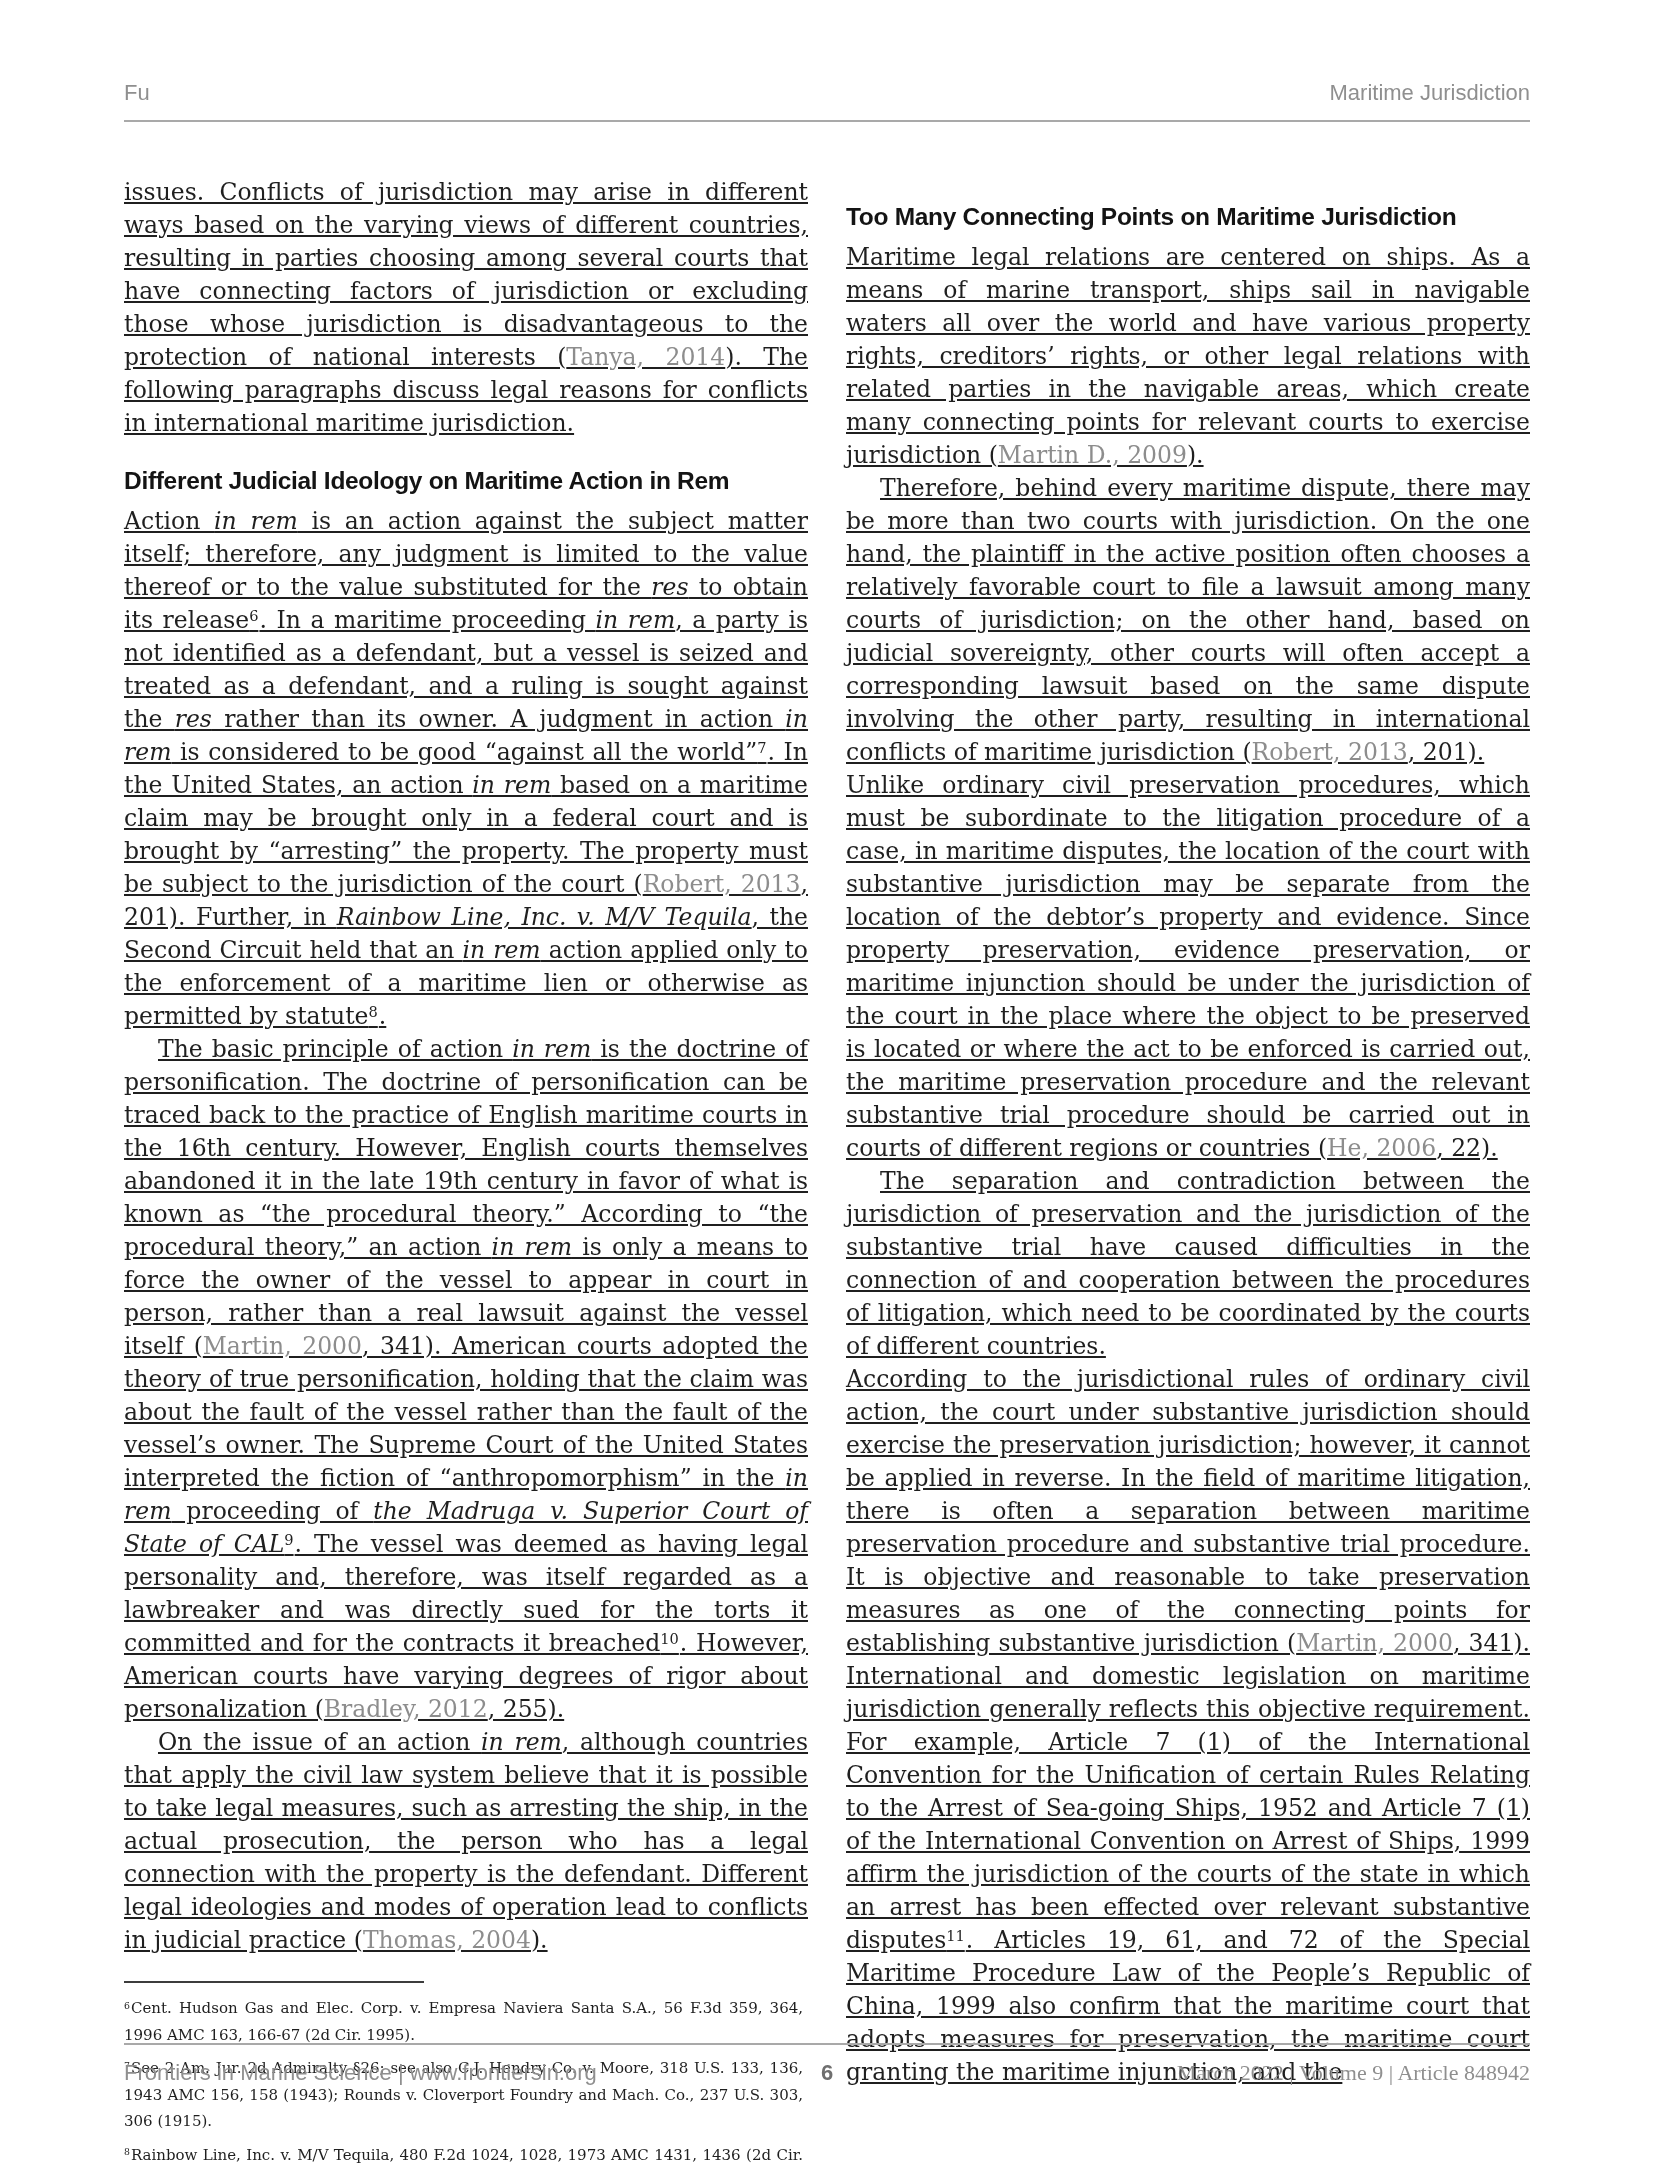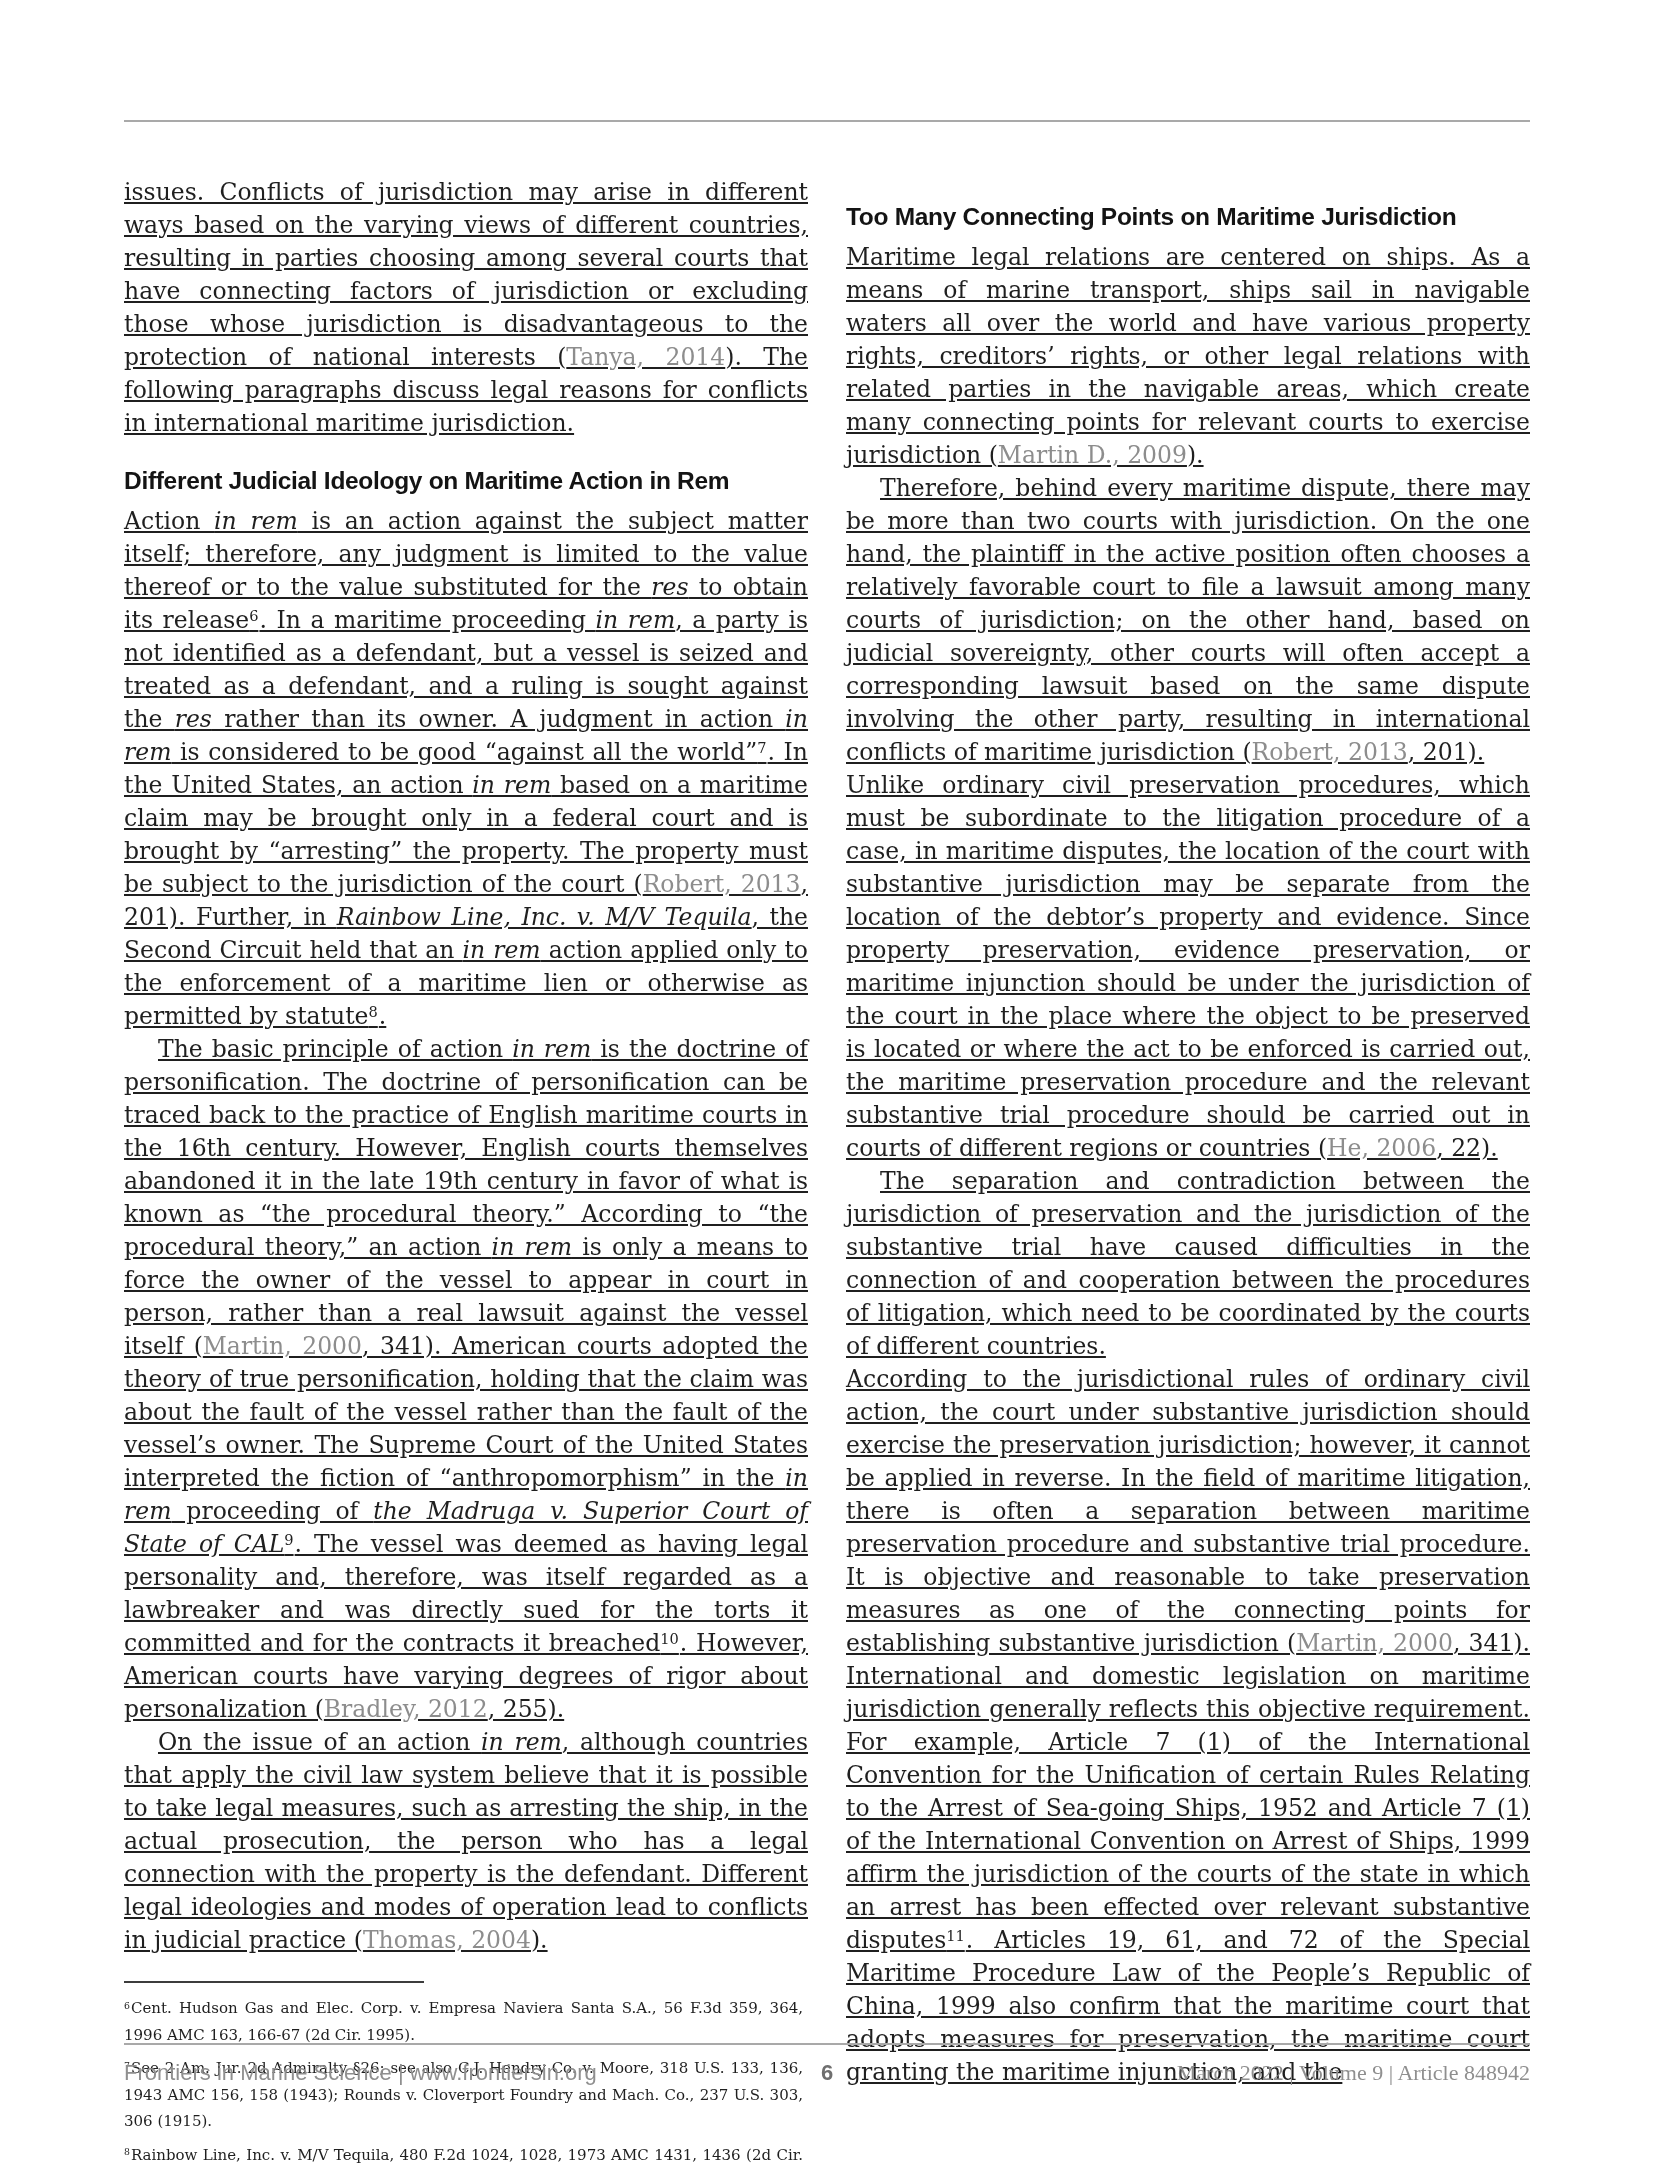--- a/index.html
+++ b/index.html
@@ -60,20 +60,24 @@
   .footer .right{float:right;font-family:Liberation Serif, serif;}
   .footer .page-num{
     position:absolute;left:50%;transform:translateX(-50%);
     font-weight:bold;color:#6f6f6f;
   }
 </style>
 </head>
 <body>
 
 <div class="page">
+  <div class="header">
+    <span>Fu</span>
+    <span>Maritime Jurisdiction</span>
+  </div>
   <div class="rule top"></div>
 
   <div class="columns">
     <div class="col" id="col-left">
         <div class="para"><span>issues. Conflicts of jurisdiction may arise in different ways based on the varying views of different countries, resulting in parties choosing among several courts that have connecting factors of jurisdiction or excluding those whose jurisdiction is disadvantageous to the protection of national interests (</span><span class="cite">Tanya, 2014</span><span>). The following paragraphs discuss legal reasons for conflicts in international maritime jurisdiction.</span></div>
         <div class="heading">Different Judicial Ideology on Maritime Action in Rem</div>
         <div class="para"><span>Action </span><em>in rem</em><span> is an action against the subject matter itself; therefore, any judgment is limited to the value thereof or to the value substituted for the </span><em>res</em><span> to obtain its release</span><sup>6</sup><span>. In a maritime proceeding </span><em>in rem</em><span>, a party is not identified as a defendant, but a vessel is seized and treated as a defendant, and a ruling is sought against the </span><em>res</em><span> rather than its owner. A judgment in action </span><em>in rem</em><span> is considered to be good “against all the world”</span><sup>7</sup><span>. In the United States, an action </span><em>in rem</em><span> based on a maritime claim may be brought only in a federal court and is brought by “arresting” the property. The property must be subject to the jurisdiction of the court (</span><span class="cite">Robert, 2013</span><span>, 201). Further, in </span><em>Rainbow Line, Inc. v. M/V Tequila</em><span>, the Second Circuit held that an </span><em>in rem</em><span> action applied only to the enforcement of a maritime lien or otherwise as permitted by statute</span><sup>8</sup><span>.</span></div>
         <div class="para ind"><span>The basic principle of action </span><em>in rem</em><span> is the doctrine of personification. The doctrine of personification can be traced back to the practice of English maritime courts in the 16th century. However, English courts themselves abandoned it in the late 19th century in favor of what is known as “the procedural theory.” According to “the procedural theory,” an action </span><em>in rem</em><span> is only a means to force the owner of the vessel to appear in court in person, rather than a real lawsuit against the vessel itself (</span><span class="cite">Martin, 2000</span><span>, 341). American courts adopted the theory of true personification, holding that the claim was about the fault of the vessel rather than the fault of the vessel’s owner. The Supreme Court of the United States interpreted the fiction of “anthropomorphism” in the </span><em>in rem</em><span> proceeding of </span><em>the Madruga v. Superior Court of State of CAL</em><sup>9</sup><span>. The vessel was deemed as having legal personality and, therefore, was itself regarded as a lawbreaker and was directly sued for the torts it committed and for the contracts it breached</span><sup>10</sup><span>. However, American courts have varying degrees of rigor about personalization (</span><span class="cite">Bradley, 2012</span><span>, 255).</span></div>
         <div class="para ind"><span>On the issue of an action </span><em>in rem</em><span>, although countries that apply the civil law system believe that it is possible to take legal measures, such as arresting the ship, in the actual prosecution, the person who has a legal connection with the property is the defendant. Different legal ideologies and modes of operation lead to conflicts in judicial practice (</span><span class="cite">Thomas, 2004</span><span>).</span></div>
         <div class="fn-rule"></div>

